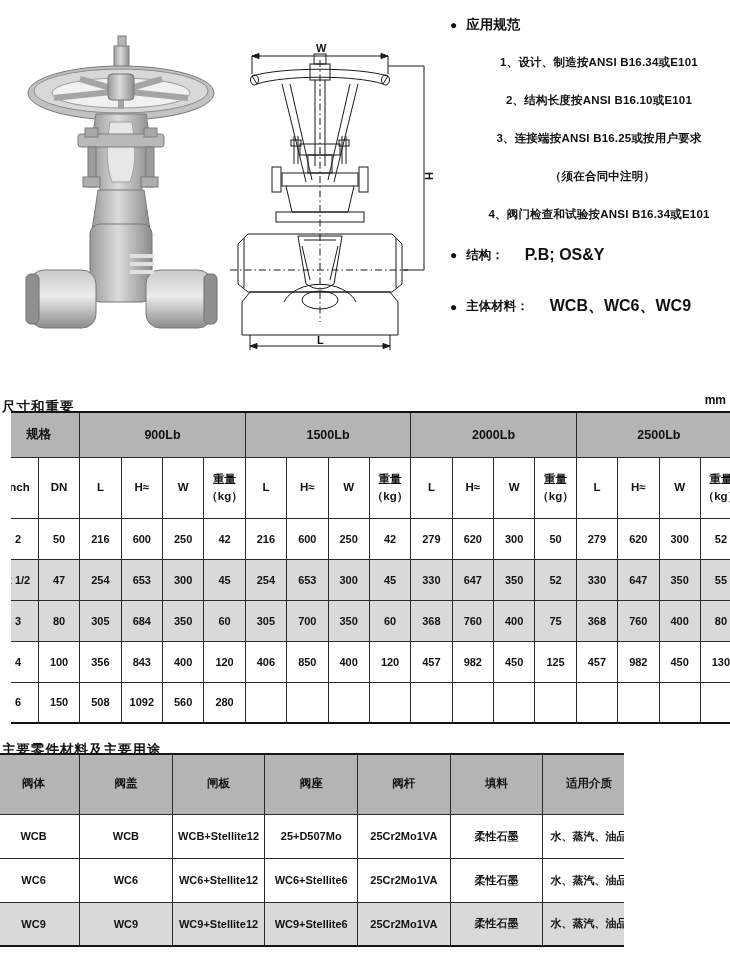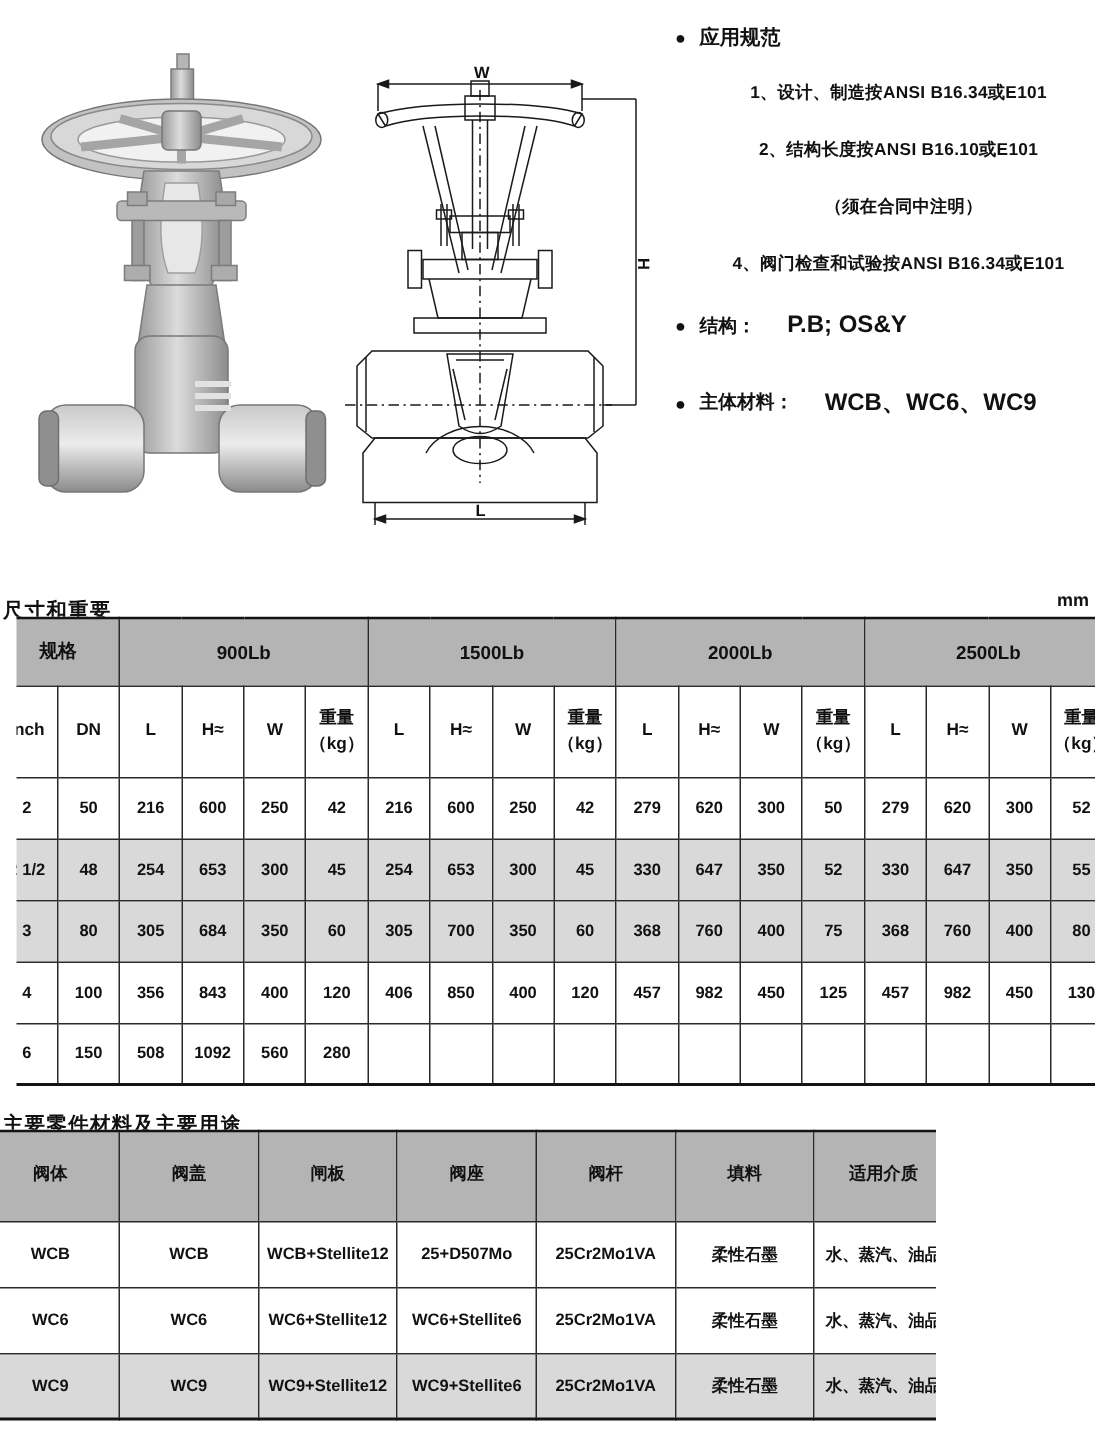--- a/index.html
+++ b/index.html
@@ -193,20 +193,21 @@
 </div>
 
 <div class="specs">
   <div class="spec-heading">
     <span class="bullet">●</span>
     <span>应用规范</span>
   </div>
   <div class="spec-items">
       <div class="spec-item">1、设计、制造按ANSI B16.34或E101</div>
       <div class="spec-item">2、结构长度按ANSI B16.10或E101</div>
+      <div class="spec-item">3、连接端按ANSI B16.25或按用户要求</div>
       <div class="spec-item indent">（须在合同中注明）</div>
       <div class="spec-item">4、阀门检查和试验按ANSI B16.34或E101</div>
     </div>
   <div class="spec-row" id="struct-row">
     <span class="bullet">●</span>
     <span>结构：</span>
     <span class="value">P.B; OS&amp;Y</span>
   </div>
   <div class="spec-row" id="material-row">
     <span class="bullet">●</span>
@@ -269,21 +270,21 @@
           <td>620</td>
           <td>300</td>
           <td>50</td>
           <td>279</td>
           <td>620</td>
           <td>300</td>
           <td>52</td>
         </tr>
         <tr class="shaded">
           <td>2 1/2</td>
-          <td>48</td>
+          <td>47</td>
           <td>254</td>
           <td>653</td>
           <td>300</td>
           <td>45</td>
           <td>254</td>
           <td>653</td>
           <td>300</td>
           <td>45</td>
           <td>330</td>
           <td>647</td>

